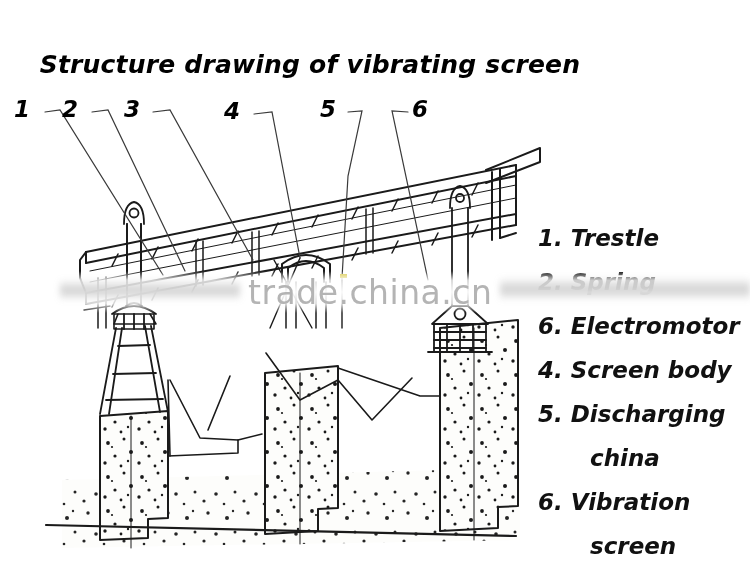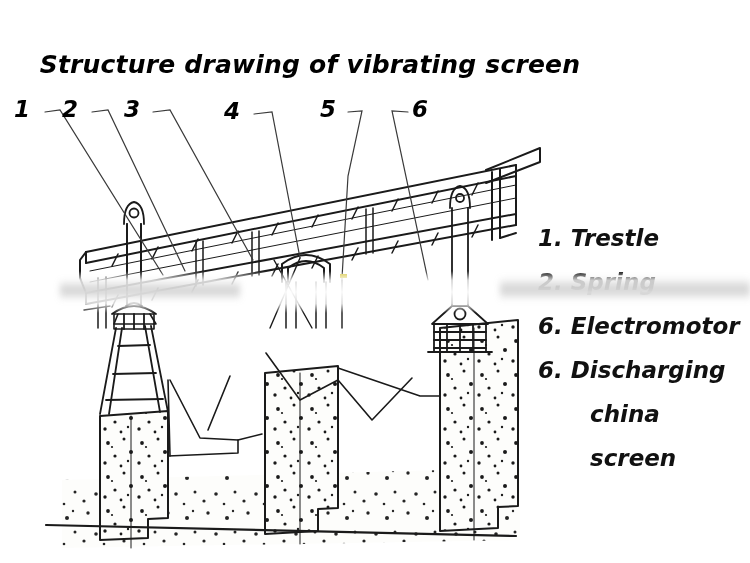--- a/index.html
+++ b/index.html
@@ -346,24 +346,27 @@
   <div class="callout-num" style="left:62px;  top:70px;">2</div>
   <div class="callout-num" style="left:124px; top:70px;">3</div>
   <div class="callout-num" style="left:224px; top:72px;">4</div>
   <div class="callout-num" style="left:320px; top:70px;">5</div>
   <div class="callout-num" style="left:412px; top:70px;">6</div>
 
   <div id="legend">
     <div class="legend-row">1. Trestle</div>
     <div class="legend-row">2. Spring</div>
     <div class="legend-row">6. Electromotor</div>
-    <div class="legend-row">6. Discharging</div>
+    <div class="legend-row">4. Screen body</div>
+    <div class="legend-row">5. Discharging</div>
     <div class="legend-row cont">china</div>
+    <div class="legend-row">6. Vibration</div>
     <div class="legend-row cont">screen</div>
   </div>
 
   <div id="watermark">
     <div class="smudge" style="left:0px;   top:0px;  width:750px; height:42px;"></div>
     <div class="smudge-dark" style="left:60px;  top:8px;  width:180px; height:22px;"></div>
     <div class="smudge-dark" style="left:500px; top:6px;  width:250px; height:24px;"></div>
+    <div id="wm-text">trade.china.cn</div>
   </div>
 
 </div>
 
 </body></html>

